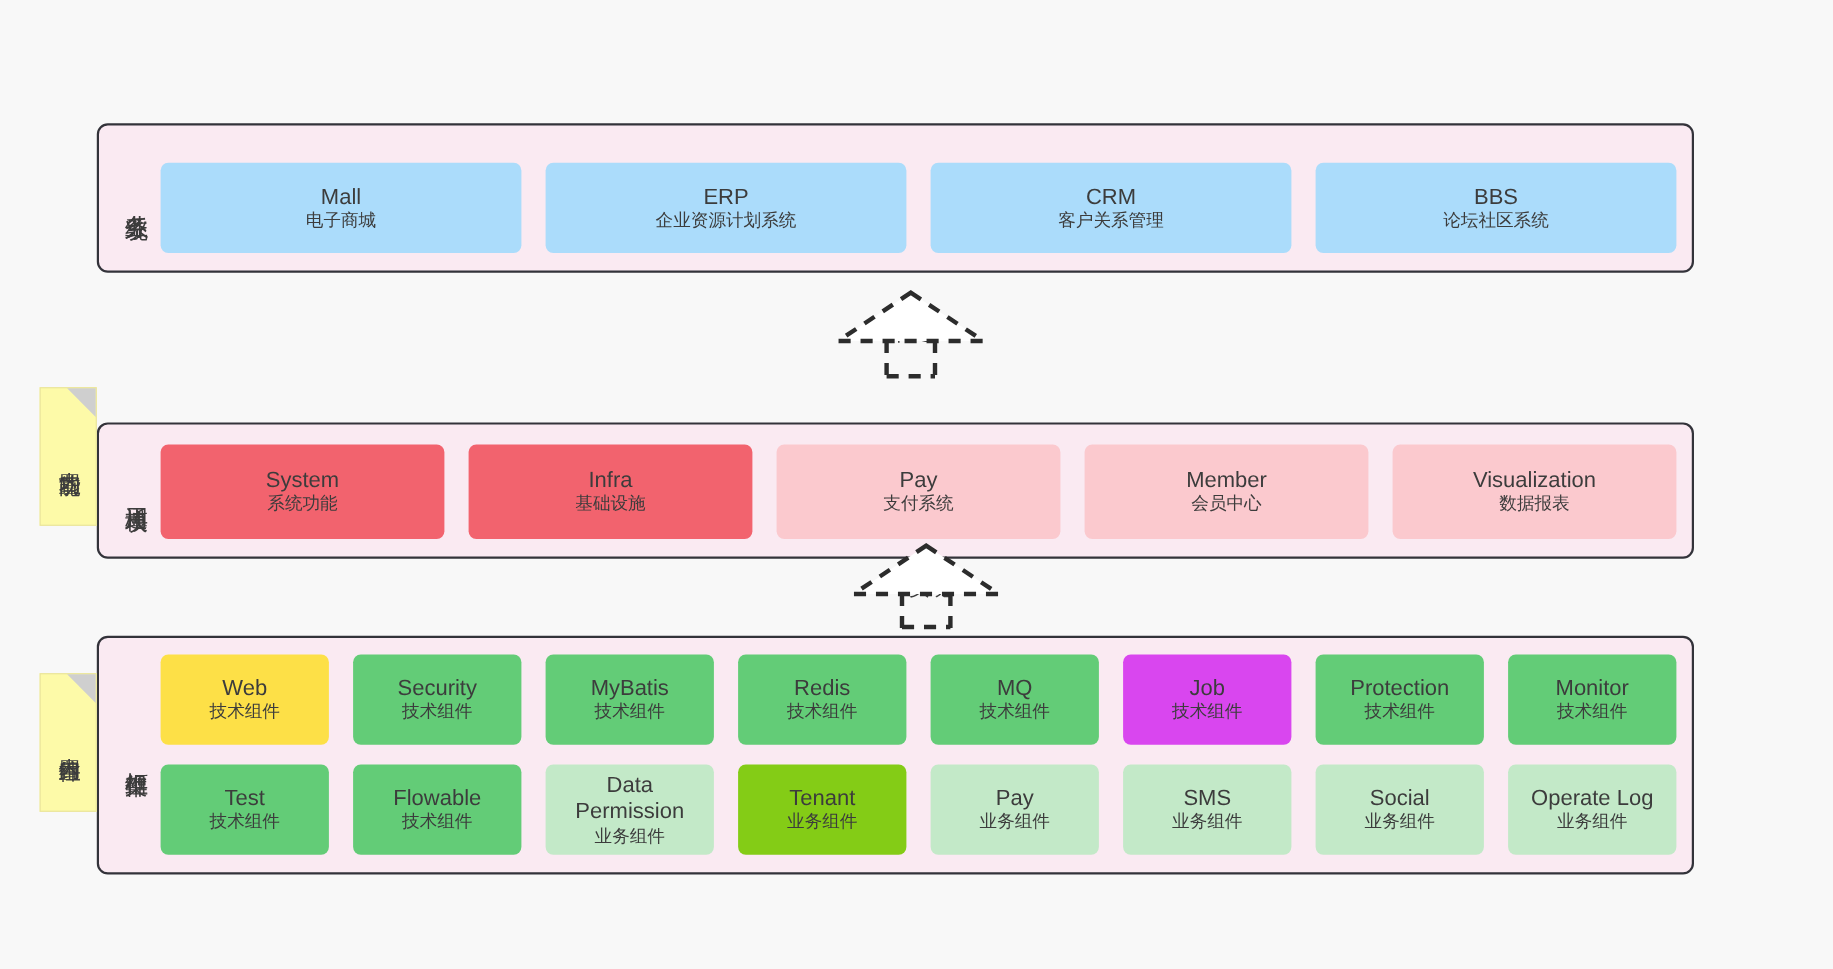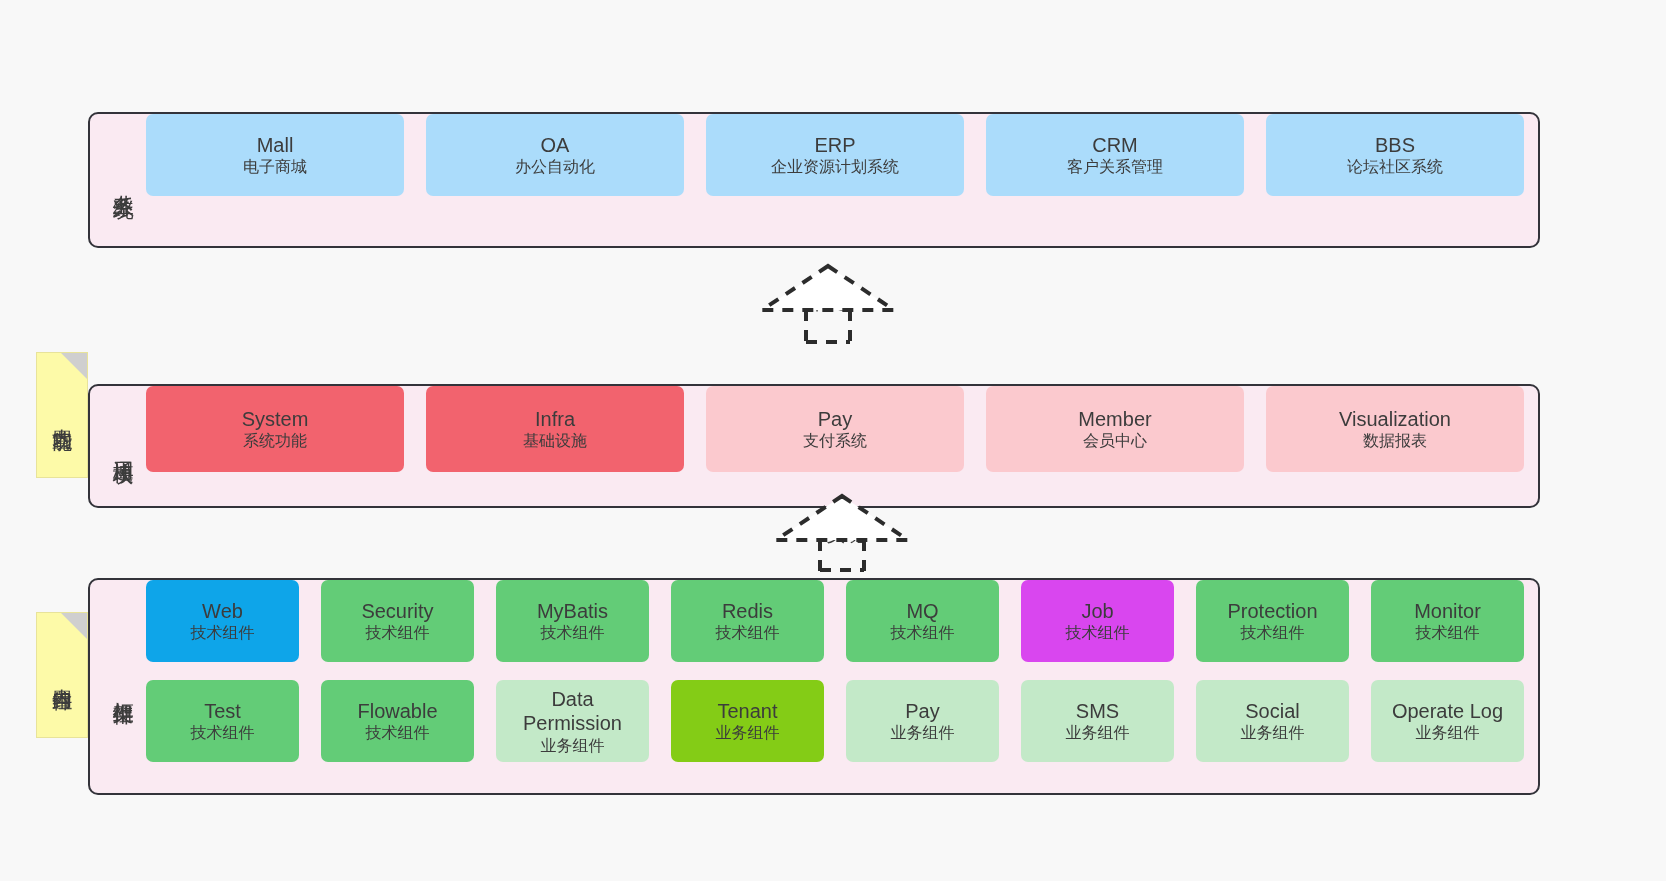--- a/index.html
+++ b/index.html
@@ -38,23 +38,23 @@
     display:flex;
     align-items:center;
     justify-content:center;
     height:100%;
   }
   .layer-body{
     flex:1 1 auto;
     height:100%;
     display:flex;
     flex-direction:column;
-    justify-content:flex-start;
+    justify-content:flex-end;
     gap:18px;
-    padding:0 14px 4px 0;
+    padding:0 14px 16px 0;
     box-sizing:border-box;
   }
   .row{
     display:flex;
     gap:22px;
     width:100%;
   }
 
   
   .card{
@@ -123,24 +123,20 @@
   <div class="layer h-top" id="layer-business" style="left:88px;top:112px;width:1452px;height:136px;">
     <div class="layer-title">业务系统</div>
     <div class="layer-body">
       <div class="row">
 
         <div class="card" style="background:#abdcfb">
           <span class="en">Mall</span>
           <span class="cn">电子商城</span>
         </div>
 
-        <div class="card" style="background:#abdcfb">
-          <span class="en">OA</span>
-          <span class="cn">办公自动化</span>
-        </div>
 
         <div class="card" style="background:#abdcfb">
           <span class="en">ERP</span>
           <span class="cn">企业资源计划系统</span>
         </div>
 
         <div class="card" style="background:#abdcfb">
           <span class="en">CRM</span>
           <span class="cn">客户关系管理</span>
         </div>
@@ -228,21 +224,21 @@
   <div class="note" style="left:36px;top:612px;width:52px;height:126px;">
     <span class="fold"></span>
     <span>内置组件</span>
   </div>
 
   <div class="layer h-bot" id="layer-framework" style="left:88px;top:578px;width:1452px;height:217px;">
     <div class="layer-title">框架组件</div>
     <div class="layer-body">
 
       <div class="row">
-        <div class="card" style="background:#0ea5e9">
+        <div class="card" style="background:#fde047">
           <span class="en">Web</span>
           <span class="cn">技术组件</span>
         </div>
         <div class="card" style="background:#63cc77">
           <span class="en">Security</span>
           <span class="cn">技术组件</span>
         </div>
         <div class="card" style="background:#63cc77">
           <span class="en">MyBatis</span>
           <span class="cn">技术组件</span>

